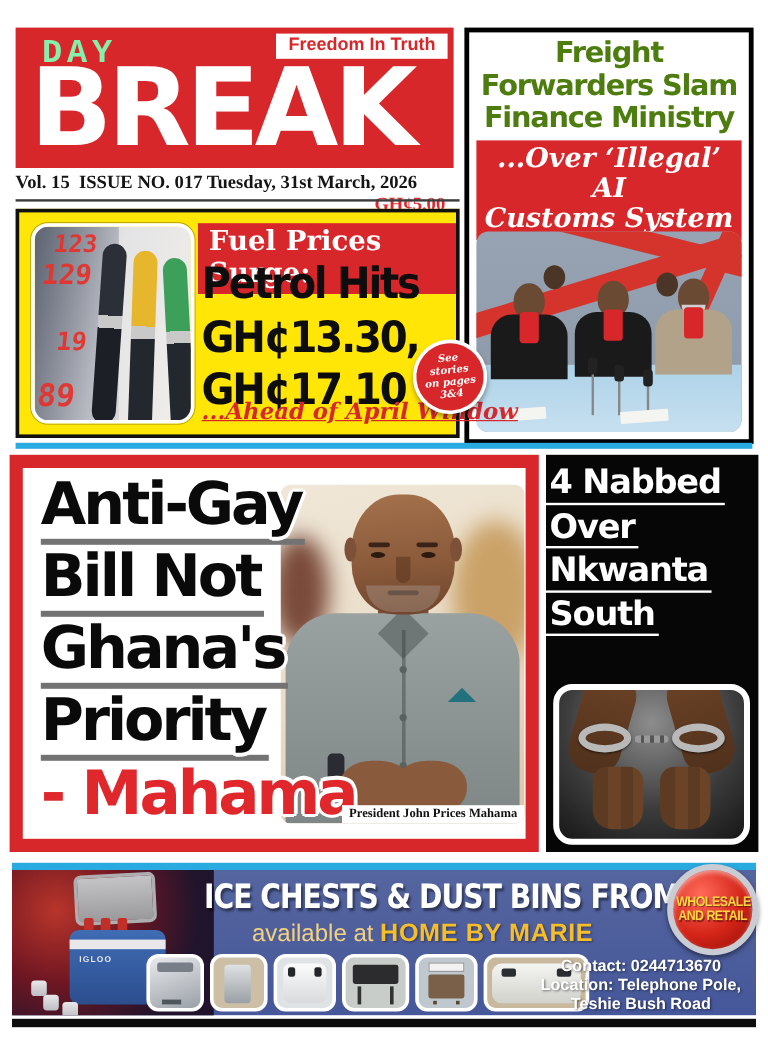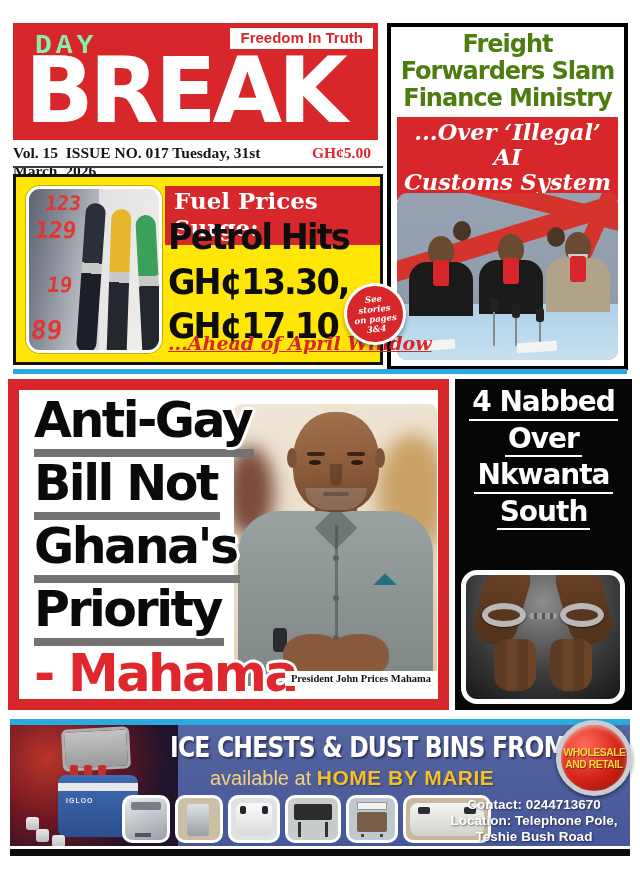--- a/index.html
+++ b/index.html
@@ -5,21 +5,21 @@
   * { margin:0; padding:0; box-sizing:border-box; }
   body { background:#fff; font-family:"Liberation Sans",sans-serif; }
   .page { position:relative; width:640px; height:875px; background:#fff; overflow:hidden; }
 
   
   .masthead { position:absolute; left:13px; top:23px; width:365px; height:117px; background:#d8272b; }
   .m-day { position:absolute; left:22px; top:7px; color:#86efac; font-family:Liberation Mono, monospace; font-weight:bold; font-size:28px; letter-spacing:4px; }
   .m-break { position:absolute; left:12px; top:23px; color:#fff; font-family:"DejaVu Sans",sans-serif; font-weight:bold; font-size:90px; line-height:1; letter-spacing:-4px; }
   .m-tagline { position:absolute; right:5px; top:5px; background:#fff; padding:1px 10px 2px; }
   .m-tagline span { color:#d8272b; font-weight:bold; font-size:15px; }
-  .issue-row { position:absolute; left:13px; top:144px; width:370px; display:flex; align-items:baseline; font-family:"Liberation Serif",serif; font-weight:bold; font-size:15.5px; color:#151515; white-space:pre-wrap; }
+  .issue-row { position:absolute; left:13px; top:144px; width:370px; display:flex; align-items:baseline; font-family:"Liberation Serif",serif; font-weight:bold; font-size:15.5px; color:#151515; white-space:pre-wrap;flex-direction:column; }
   .issue-row .price { margin-left:auto; margin-right:12px; color:#e0282c; }
   .issue-rule { position:absolute; left:13px; top:166px; width:370px; height:2px; background:#3c3c3c; }
 
   
   .freight-box { position:absolute; left:387px; top:23px; width:241px; height:347px; border:4px solid #000; background:#fff; }
   .fb-headline { margin-top:4px; text-align:center; font-family:"DejaVu Sans",sans-serif; font-weight:bold; font-size:24px; line-height:1.12; letter-spacing:-1px; color:#4d7c0f; }
   .fb-strip { margin:5px 6px 0; background:#d8272b; color:#fff; text-align:center; font-family:"DejaVu Serif",serif; font-weight:bold; font-style:italic; font-size:22.5px; line-height:1.12; padding:3px 0 5px; }
   .press-photo { position:absolute; left:6px; right:6px; top:166px; bottom:6px; border-radius:10px; overflow:hidden; background:linear-gradient(#97a3b2,#8b98a8); }
   .pp-ribbon { position:absolute; background:#d5342c; }
   .pp-r1 { left:-40px; top:30px; width:330px; height:20px; transform:rotate(-17deg); }
@@ -68,27 +68,27 @@
   .mp-eye { position:absolute; top:48px; width:12px; height:5px; background:#2a1a10; border-radius:50%; }
   .mp-nose { position:absolute; top:52px; left:50%; transform:translateX(-50%); width:12px; height:22px; background:rgba(90,52,30,.55); border-radius:0 0 8px 8px; }
   .mp-mouth { position:absolute; top:80px; left:50%; transform:translateX(-50%); width:26px; height:4px; background:#4a2a1a; border-radius:3px; }
   .mp-beard { position:absolute; bottom:2px; left:12px; right:12px; height:22px; background:rgba(200,200,200,.26); border-radius:0 0 30px 30px; }
   .mp-hands { position:absolute; bottom:4px; left:50%; transform:translateX(-50%); width:130px; height:48px; }
   .mp-hand { position:absolute; width:60px; height:44px; background:#8a5a3c; border-radius:45%; }
   .mp-watch { position:absolute; left:2px; top:-6px; width:14px; height:24px; background:#2b2b33; border-radius:4px; }
   .caption { position:absolute; right:0; bottom:0; background:#fff; color:#111; font-family:"Liberation Serif",serif; font-weight:bold; font-size:10.5px; padding:2px 6px; z-index:4; white-space:nowrap; }
   .main-headline { position:absolute; left:15px; top:6px; z-index:3; }
   .mh-line { margin-bottom:2px; }
-  .mh-line span { display:inline-block; font-family:"DejaVu Sans",sans-serif; font-weight:bold; font-size:49px; letter-spacing:-2.5px; line-height:1.02; color:#0a0a0a; border-bottom:8px solid #737373; padding:0 3px 3px 0;
+  .mh-line span { display:inline-block; font-family:"DejaVu Sans",sans-serif; font-weight:bold; font-size:49px; letter-spacing:-2.5px; line-height:1.02; color:#0a0a0a; border-bottom:5px solid #737373; padding:0 3px 3px 0;
     text-shadow:-2px -2px 0 #fff,2px -2px 0 #fff,-2px 2px 0 #fff,2px 2px 0 #fff,0 -3px 0 #fff,0 3px 0 #fff,-3px 0 0 #fff,3px 0 0 #fff; }
   .mh-attr span { border-bottom:none; color:#e0282c; font-size:51px; }
 
   
   .side-box { position:absolute; left:455px; top:379px; width:177px; height:331px; background:#060606; }
-  .sb-headline { padding-top:9px; text-align:center; }
+  .sb-headline { padding-top:9px; text-align:left; }
   .sb-line { margin-bottom:4px; }
   .sb-line span { display:inline-block; color:#fff; font-family:"DejaVu Sans",sans-serif; font-weight:bold; font-size:28px; letter-spacing:-1px; line-height:1.02; border-bottom:2px solid #fff; padding:0 3px 2px; }
   .cuffs-photo { position:absolute; left:6px; right:7px; top:191px; bottom:6px; border:5px solid #fff; border-radius:16px; overflow:hidden; background:radial-gradient(circle at 50% 22%,#8d8d8d,#3c3c3c 58%,#171717 100%); }
   .cp-arm { position:absolute; width:44px; height:86px; background:linear-gradient(#6b4226,#50311c); border-radius:20px; top:-16px; }
   .cp-hand { position:absolute; bottom:8px; width:42px; height:52px; background:linear-gradient(90deg,#5d3a22 0 30%,#6b4428 30% 55%,#5d3a22 55% 80%,#6b4428 80%); border-radius:12px 12px 16px 16px; }
   .cp-cuff { position:absolute; top:28px; width:44px; height:24px; border:6px solid #b9b9b9; border-radius:50%; box-shadow:0 1px 2px rgba(0,0,0,.6); }
   .cp-chain { position:absolute; top:38px; left:calc(50% - 14px); width:28px; height:6px; background:repeating-linear-gradient(90deg,#9a9a9a 0 5px,#555 5px 8px); border-radius:3px; }
 
   
   .ad-cyan { position:absolute; left:10px; top:719px; width:620px; height:6px; background:#29abe2; }

